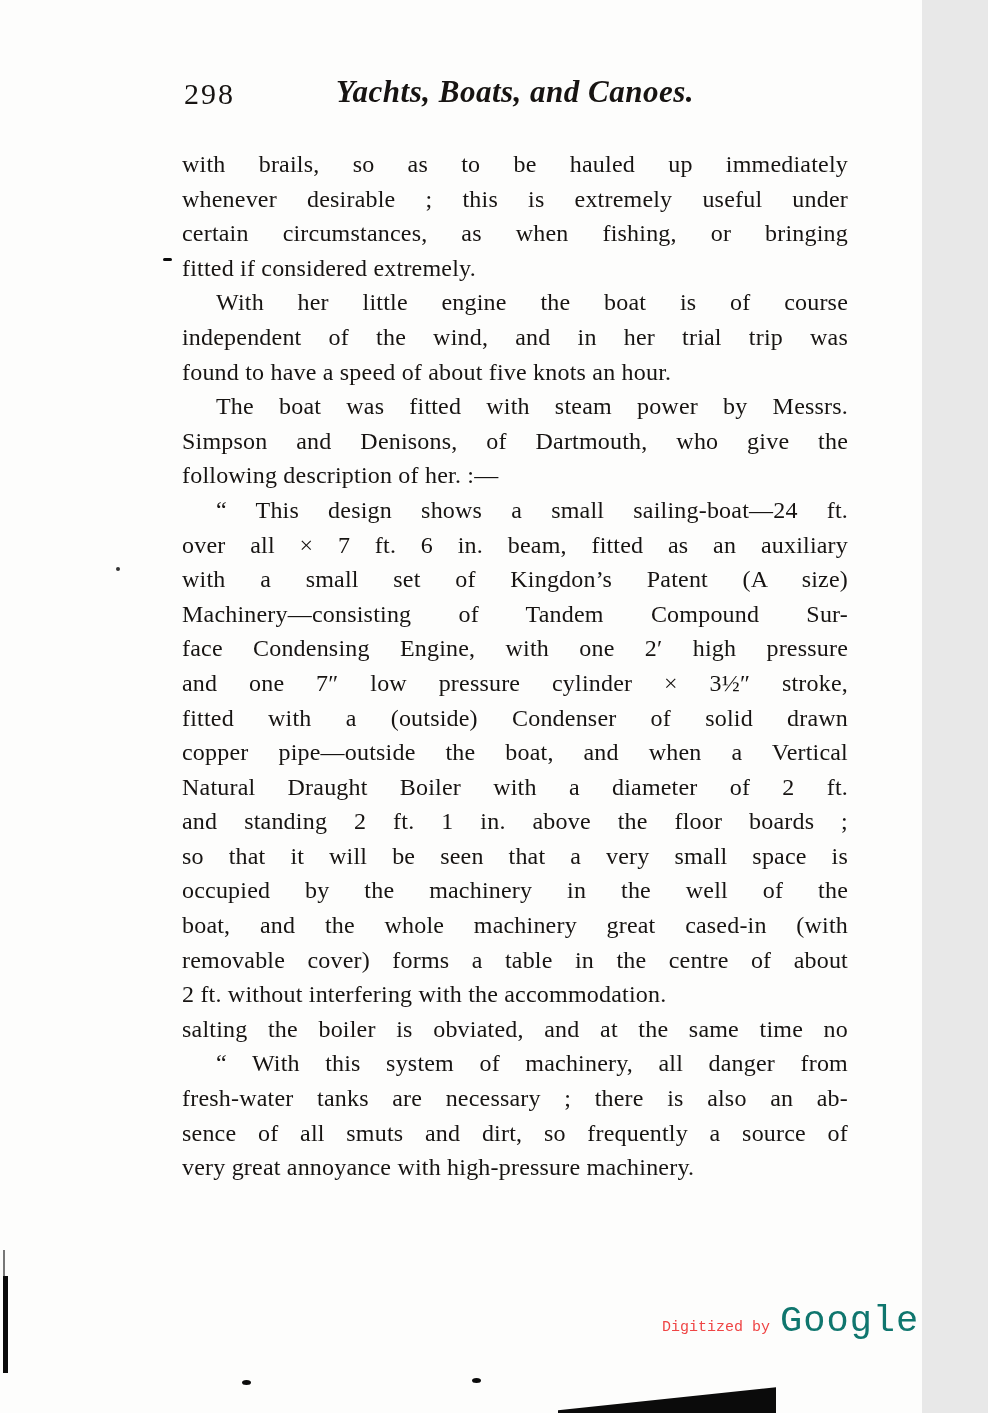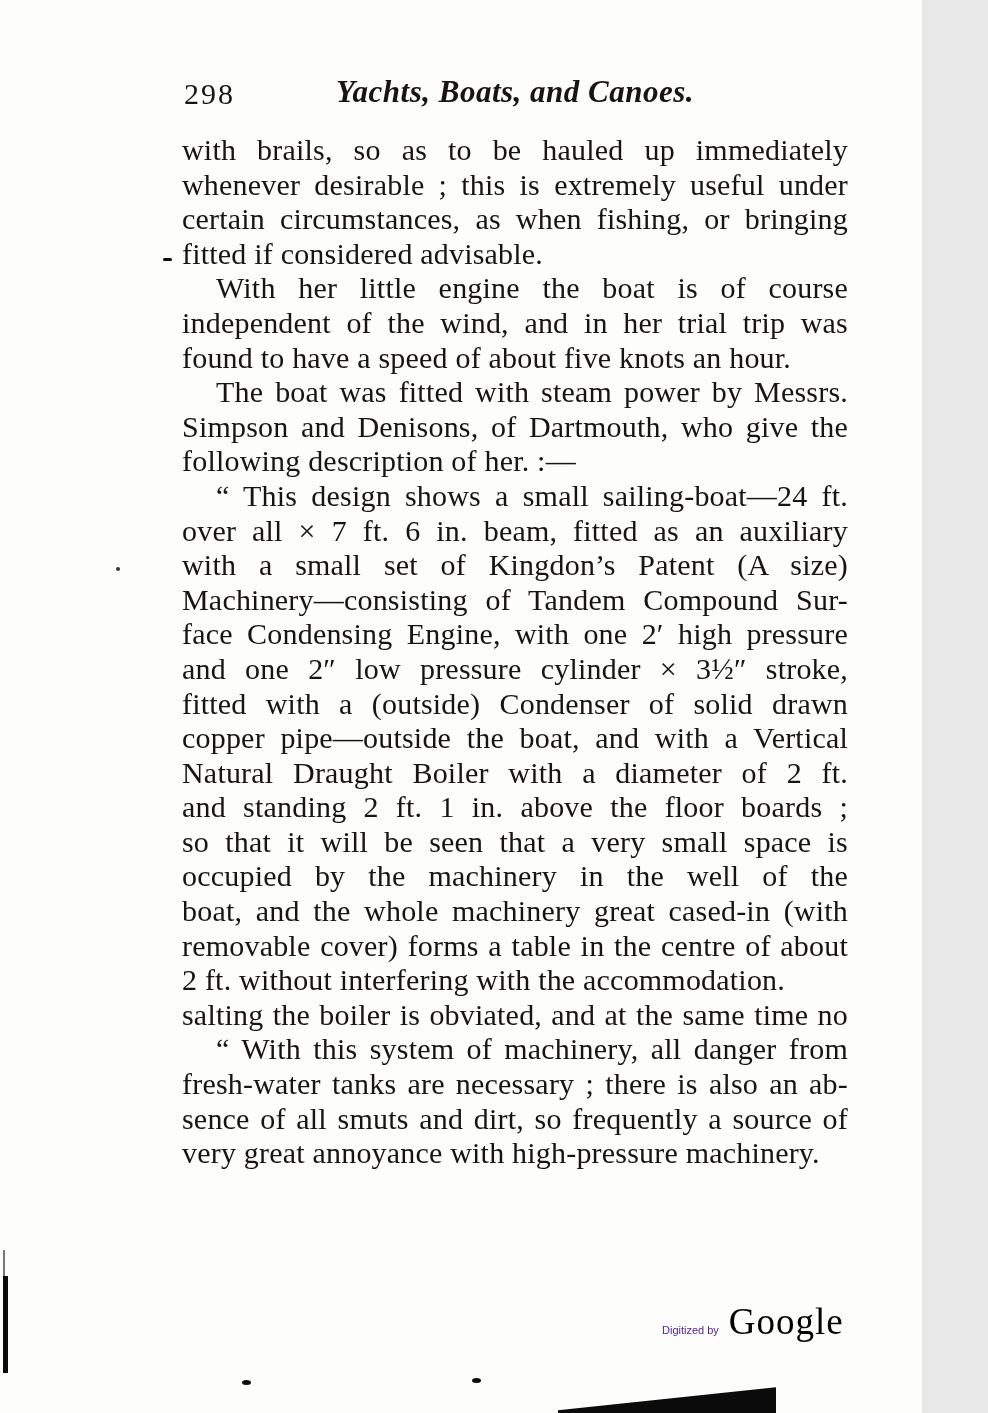--- a/index.html
+++ b/index.html
@@ -26,50 +26,50 @@
     width: 666px;
     text-align: center;
     font-style: italic;
     font-weight: bold;
     font-size: 31px;
     letter-spacing: 0.5px;
   }
   .text-block {
     position: absolute;
     left: 182px;
-    top: 133px;
+    top: 147px;
     width: 666px;
-    font-size: 30px;
+    font-size: 24px;
     line-height: 34.6px;
   }
   .line {
     text-align: justify;
     text-align-last: justify;
     letter-spacing: 0.2px;
   }
   .line.para-end { text-align-last: left; }
   .line.indent { text-indent: 34px; }
 
   .watermark {
     position: absolute;
     left: 662px;
     top: 1300px;
     display: flex;
     align-items: baseline;
     gap: 10px;
   }
   .wm-prefix {
-    font-family: Liberation Sans, sans-serif;
-    font-size: 11px;
-    color: #4c1d95;
+    font-family: Liberation Mono, monospace;
+    font-size: 15px;
+    color: #ef4444;
   }
   .wm-logo {
-    font-family: Liberation Serif, serif;
+    font-family: Liberation Mono, monospace;
     font-size: 37px;
-    color: #000000;
+    color: #0f766e;
     letter-spacing: 1px;
   }
 
   .artifact { position: absolute; background: #0b0b0b; }
   .margin-dash { left: 163px; top: 258px; width: 9px; height: 3px; border-radius: 2px; }
   .margin-dot { left: 116px; top: 567px; width: 4px; height: 4px; border-radius: 50%; background: #333; }
   .left-strip-thin { left: 3px; top: 1250px; width: 2px; height: 32px; background: #777; }
   .left-strip { left: 3px; top: 1276px; width: 5px; height: 97px; }
   .bottom-dot-1 { left: 242px; top: 1380px; width: 9px; height: 5px; border-radius: 50%; }
   .bottom-dot-2 { left: 472px; top: 1378px; width: 9px; height: 5px; border-radius: 50%; }
@@ -86,35 +86,35 @@
 <div class="page">
 
   <div class="page-number">298</div>
 
   <div class="header-title">Yachts, Boats, and Canoes.</div>
 
   <div class="text-block">
       <div class="line">with brails, so as to be hauled up immediately</div>
       <div class="line">whenever desirable ; this is extremely useful under</div>
       <div class="line">certain circumstances, as when fishing, or bringing</div>
-      <div class="line para-end">fitted if considered advisable.</div>
+      <div class="line para-end">fitted if considered extremely.</div>
       <div class="line indent">With her little engine the boat is of course</div>
       <div class="line">independent of the wind, and in her trial trip was</div>
       <div class="line para-end">found to have a speed of about five knots an hour.</div>
       <div class="line indent">The boat was fitted with steam power by Messrs.</div>
       <div class="line">Simpson and Denisons, of Dartmouth, who give the</div>
       <div class="line para-end">following description of her. :—</div>
       <div class="line indent">“ This design shows a small sailing-boat—24 ft.</div>
       <div class="line">over all × 7 ft. 6 in. beam, fitted as an auxiliary</div>
       <div class="line">with a small set of Kingdon’s Patent (A size)</div>
       <div class="line">Machinery—consisting of Tandem Compound Sur-</div>
       <div class="line">face Condensing Engine, with one 2′ high pressure</div>
-      <div class="line">and one 2″ low pressure cylinder × 3½″ stroke,</div>
+      <div class="line">and one 7″ low pressure cylinder × 3½″ stroke,</div>
       <div class="line">fitted with a (outside) Condenser of solid drawn</div>
-      <div class="line">copper pipe—outside the boat, and with a Vertical</div>
+      <div class="line">copper pipe—outside the boat, and when a Vertical</div>
       <div class="line">Natural Draught Boiler with a diameter of 2 ft.</div>
       <div class="line">and standing 2 ft. 1 in. above the floor boards ;</div>
       <div class="line">so that it will be seen that a very small space is</div>
       <div class="line">occupied by the machinery in the well of the</div>
       <div class="line">boat, and the whole machinery great cased-in (with</div>
       <div class="line">removable cover) forms a table in the centre of about</div>
       <div class="line para-end">2 ft. without interfering with the accommodation.</div>
       <div class="line">salting the boiler is obviated, and at the same time no</div>
       <div class="line indent">“ With this system of machinery, all danger from</div>
       <div class="line">fresh-water tanks are necessary ; there is also an ab-</div>

